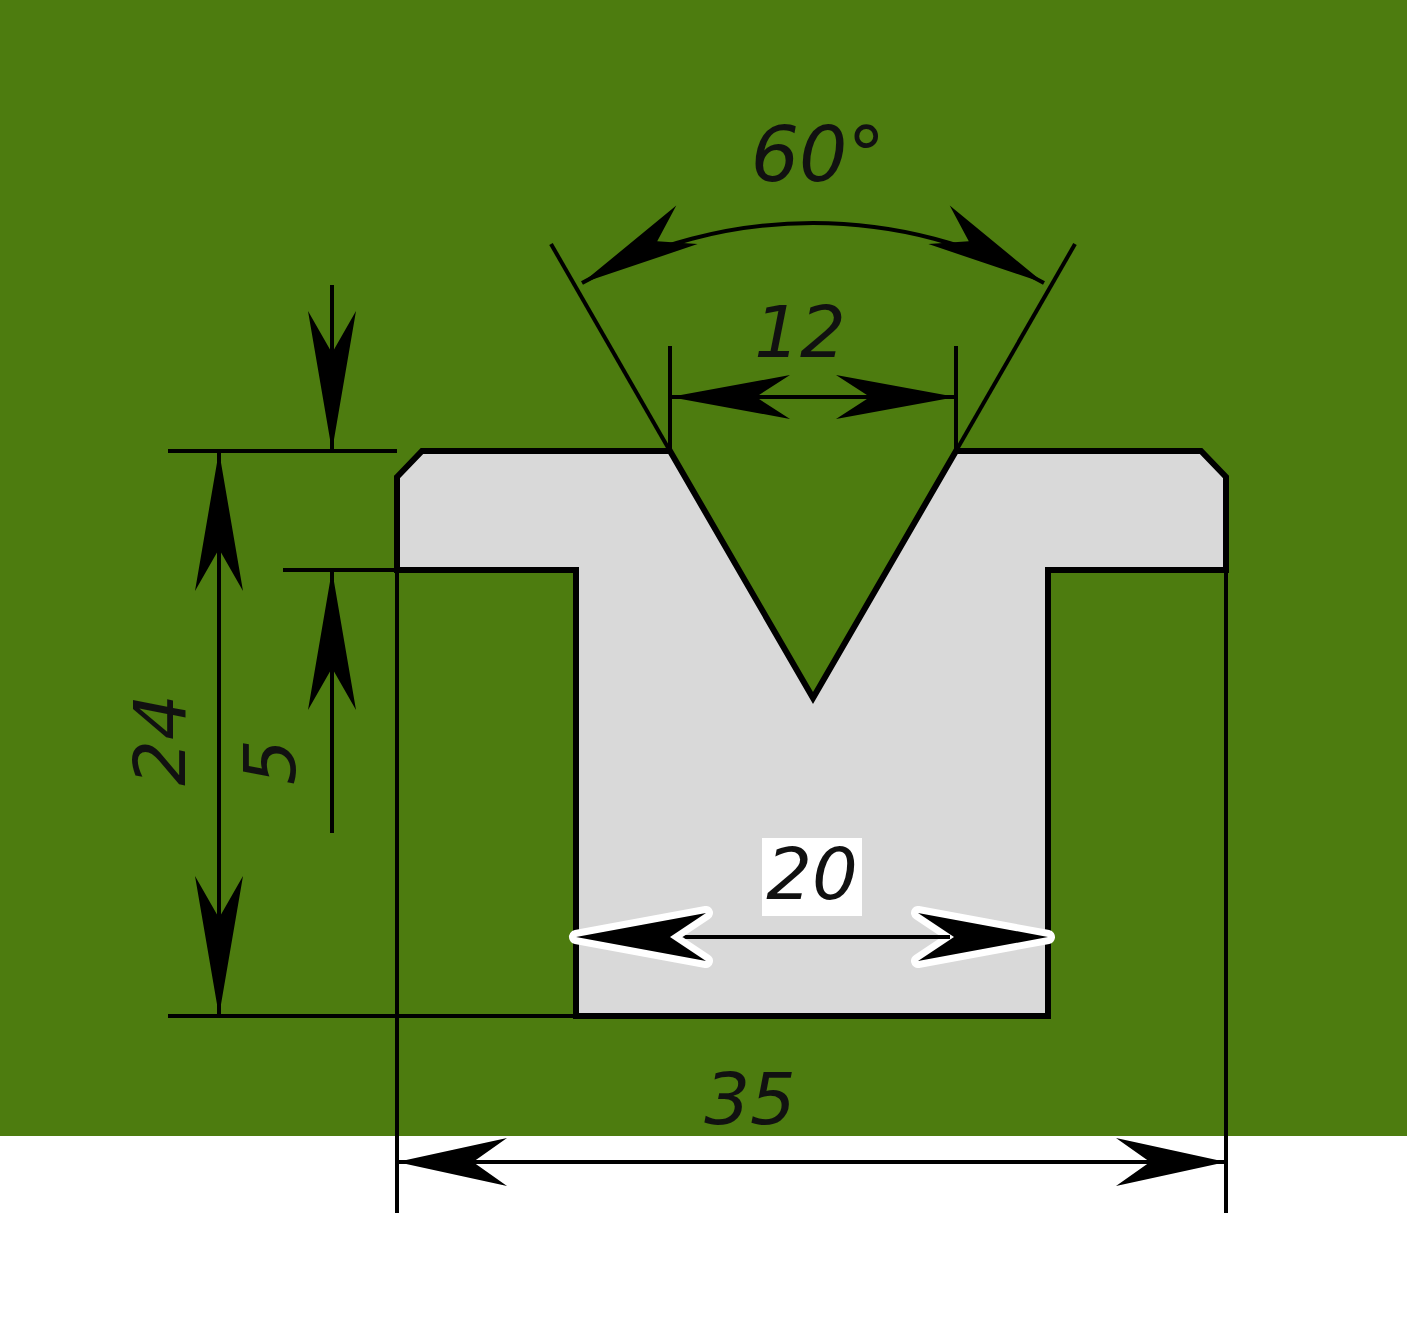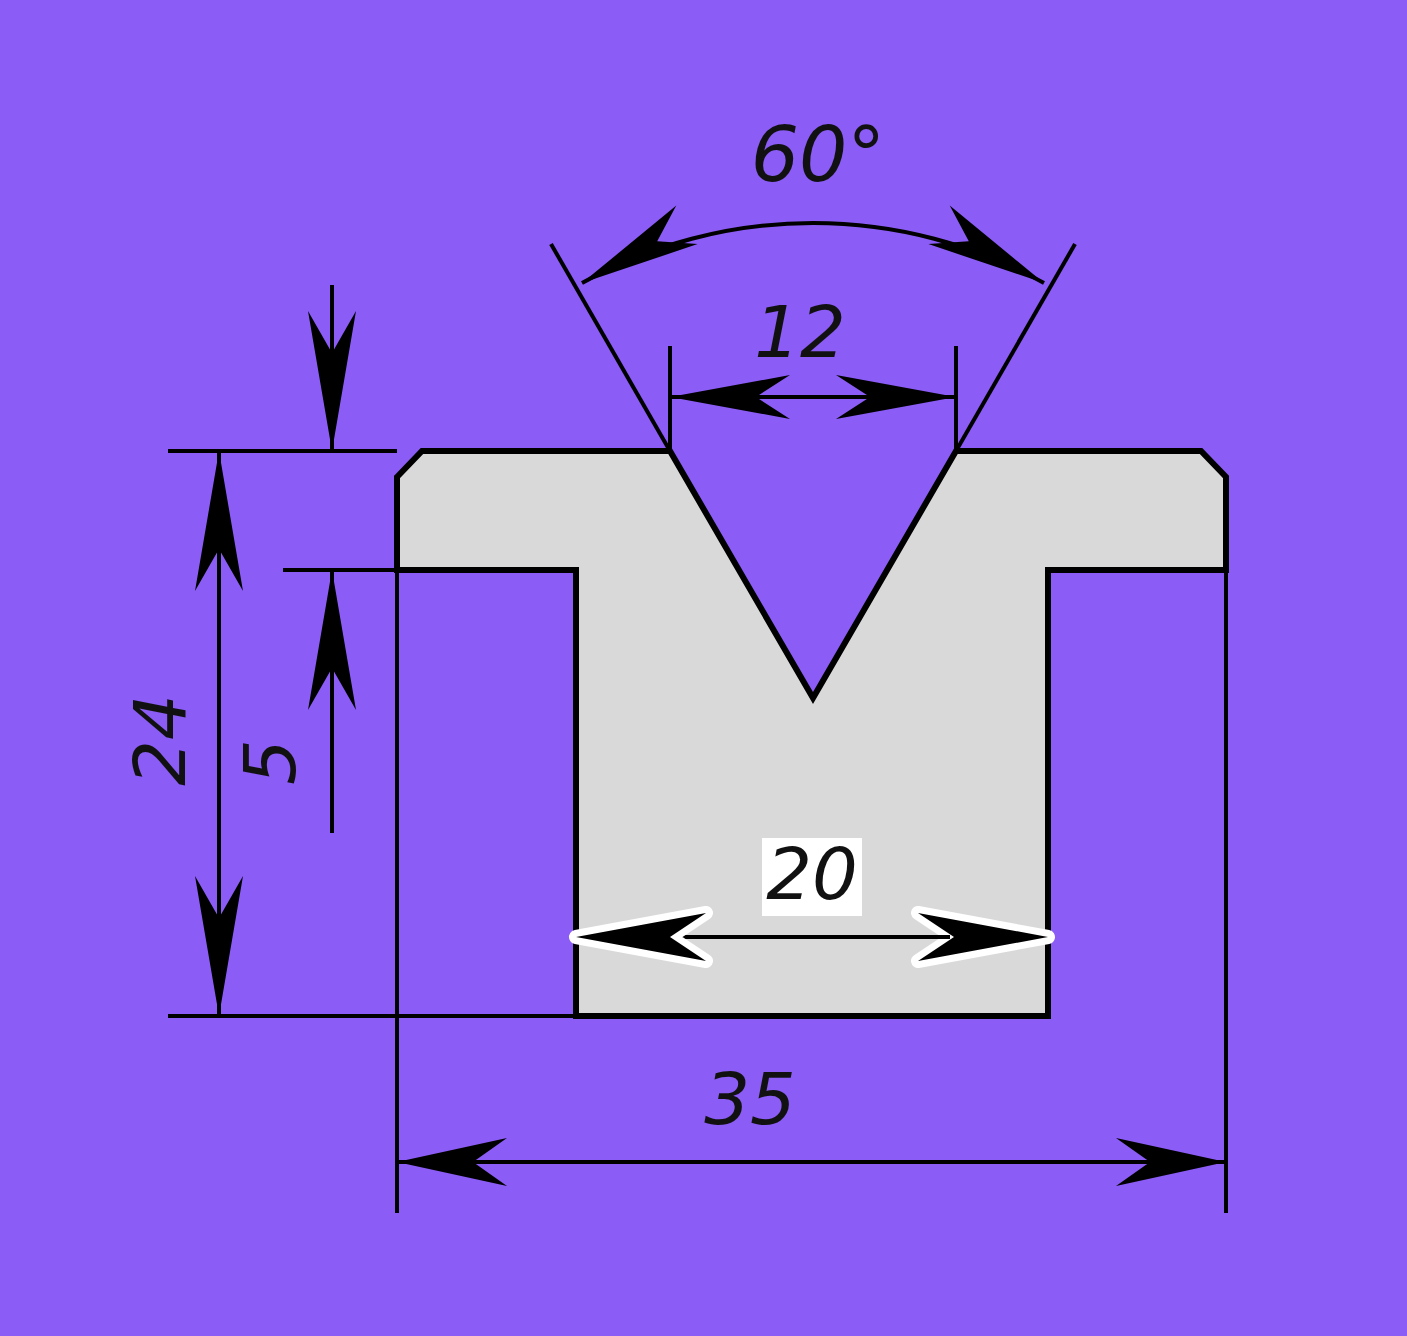--- a/index.html
+++ b/index.html
@@ -6,22 +6,22 @@
     margin: 0;
     padding: 0;
     background: #ffffff;
     width: 1407px;
     height: 1336px;
     overflow: hidden;
   }
   .stage {
     position: relative;
     width: 1407px;
-    height: 1336px;
-    background: #8b5cf6;
+    height: 1136px;
+    background: #4d7c0f;
   }
   svg { display: block; }
   .dim-text {
     font-family: "DejaVu Sans", "Liberation Sans", sans-serif;
     font-style: italic;
     font-weight: 400;
     fill: #111111;
   }
 </style>
 </head>

